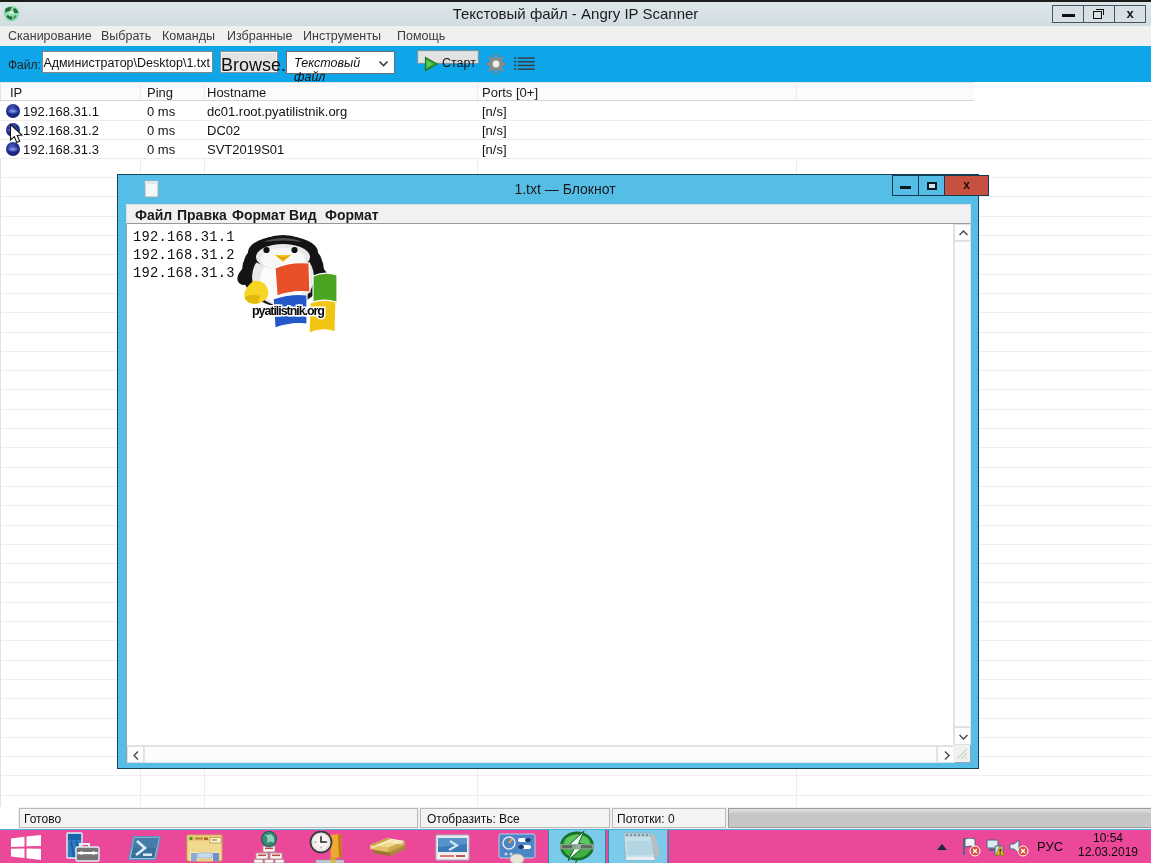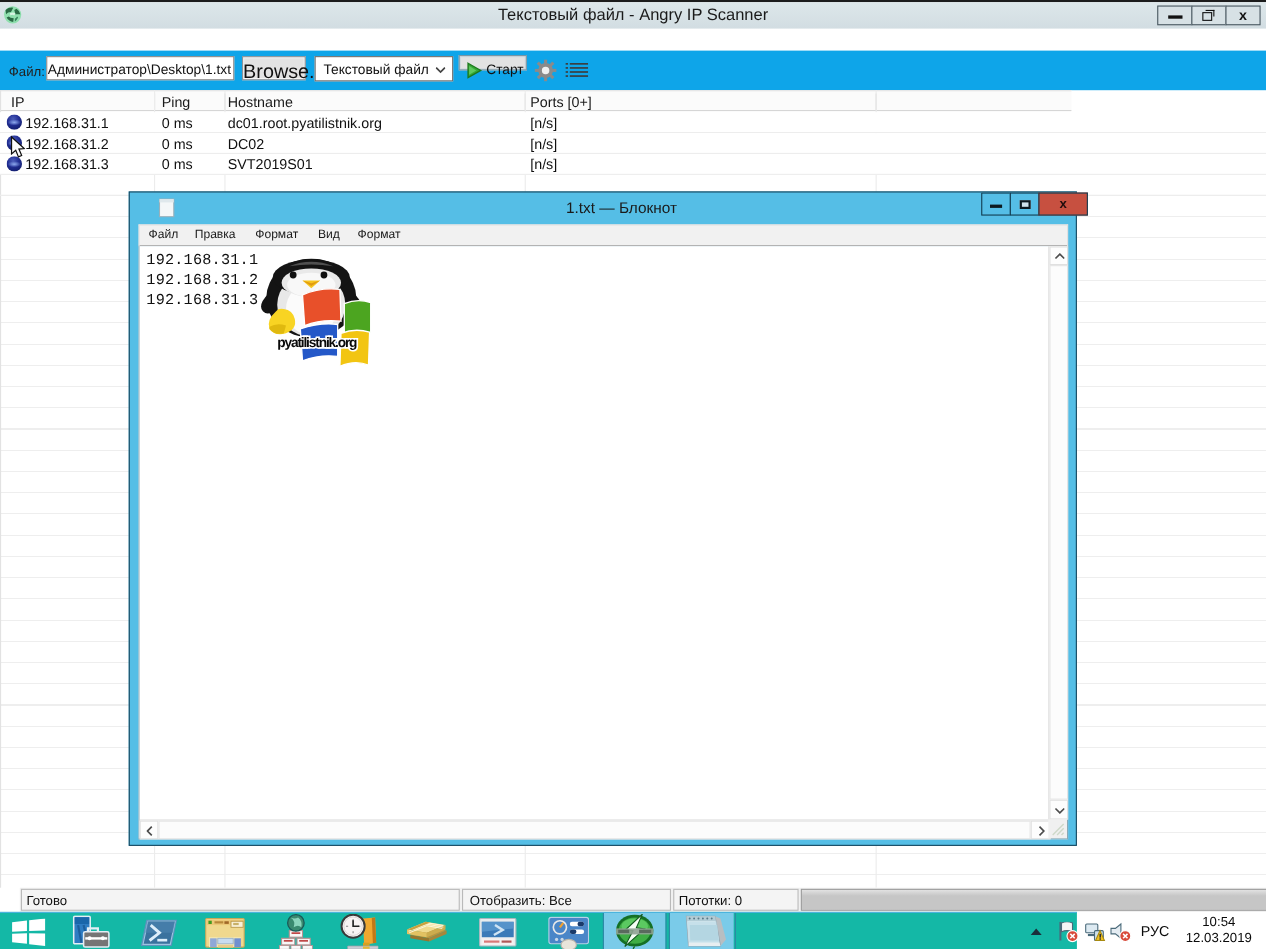--- a/index.html
+++ b/index.html
@@ -20,21 +20,21 @@
 .wbtn .xx { position:absolute; left:0; top:0px; width:100%; text-align:center; font-size:13px; font-weight:bold; color:#111; }
 
 #menubar { position:absolute; left:0; top:26px; width:1151px; height:20px; background:#f0f0f0; }
 .mi { position:absolute; top:3px; font-size:12.5px; color:#3c3c3c; }
 
 #toolbar { position:absolute; left:0; top:46px; width:1151px; height:36px; background:#0ea5e9; }
 #filelabel { position:absolute; left:8px; top:12px; font-size:12px; color:#222; }
 #fileinput { position:absolute; left:42px; top:5px; width:171px; height:22px; border:1px solid #878787; background:#fff; overflow:hidden; }
 #fileinput span { position:absolute; right:2px; top:4px; font-size:12.5px; color:#111; white-space:nowrap; }
 #browsebtn { position:absolute; left:220px; top:5px; width:58px; height:22px; border:1px solid #8a9399; background:#e3e3e3; font-size:18px; color:#111; text-align:center; padding-top:3px; box-shadow: inset 0 0 0 1px #f5f5f5; }
-#combo { position:absolute; left:286px; top:5px; width:126px; height:23px; border:1px solid #6d6d6d; background:#fff; }
+#combo { position:absolute; left:286px; top:5px; width:109px; height:23px; border:1px solid #6d6d6d; background:#fff;font-style:italic; }
 #combo .ct { position:absolute; left:7px; top:4px; font-size:12.5px; color:#111; }
 #startbtn { position:absolute; left:417px; top:4px; width:62px; height:14px; border:1px solid #7796a6; background:#e2e2e2; box-shadow: inset 0 0 0 1px #cfd8dd; }
 #startbtn .st { position:absolute; left:24px; top:5px; font-size:12.5px; color:#111; }
 #gear { position:absolute; left:486px; top:8px; }
 #listicon { position:absolute; left:514px; top:11px; }
 
 
 #thead { position:absolute; left:0; top:82px; width:974px; height:19px; background:#fbfbfb; border-top:1px solid #e3e3e3; border-bottom:1px solid #d6d6d6; }
 .htxt { position:absolute; top:2px; font-size:13px; color:#1a1a1a; }
 .vline { position:absolute; top:82px; width:1px; height:725px; background:#ececec; }
@@ -55,30 +55,30 @@
 #np-title { position:absolute; left:0; top:0; width:862px; height:29px;margin-left:16px; }
 #np-icon { position:absolute; left:10px; top:5px; }
 #np-text { position:absolute; left:0; top:6px; width:862px; text-align:center; font-size:14px; color:#1a1a1a; }
 #np-btns { position:absolute; right:7px; top:0px; height:21px; display:flex; }
 .npb { width:27px; height:21px; border:1px solid #123c50; margin-left:-1px; position:relative; background:#55bee6; }
 .npb.close { width:45px; background:#c75040; }
 .npb .min { position:absolute; left:7px; top:10px; width:11px; height:3px; background:#0d1a20; }
 .npb .sq { position:absolute; left:8px; top:6px; width:10px; height:8px; border:2px solid #0d1a20; background:#cfe3ec; }
 .npb .xx { position:absolute; left:0; top:2px; width:100%; text-align:center; font-weight:bold; font-size:12px; color:#200c0c; }
 #np-menu { position:absolute; left:8px; top:29px; width:845px; height:20px; background:#f1f1f1; border:1px solid #e0e0e0; border-bottom:1px solid #999; }
-.npmi { position:absolute; top:2px; font-size:11px; color:#1a1a1a; }
+.npmi { position:absolute; top:2px; font-size:14px; color:#1a1a1a;font-weight:bold; }
 #np-body { position:absolute; left:8px; top:49px; width:845px; height:539px; background:#fff; border:1px solid #8aa8b5; border-top:none; }
 #np-content { position:absolute; left:0; top:0; width:826px; height:521px; background:#fff; overflow:hidden; }
 .npline { position:absolute; left:6px; font-family:"Liberation Mono", monospace; font-size:13.8px; color:#111; letter-spacing:0.2px; }
 #vsb { position:absolute; right:0; top:0; width:17px; height:521px; background:#f0f0f0; border-left:1px solid #e2e2e2; }
 #hsb { position:absolute; left:0; bottom:0; width:828px; height:17px; background:#f0f0f0; border-top:1px solid #e2e2e2; }
 #grip { position:absolute; right:0; bottom:0; width:17px; height:17px; background:#f0f0f0; }
 
 
-#taskbar { position:absolute; left:0; top:829px; width:979px; height:34px; background:#14b8a6; border-top:1px solid #4ab4de; }
+#taskbar { position:absolute; left:0; top:829px; width:1151px; height:34px; background:#ec4899; border-top:1px solid #4ab4de; }
 .tsep { position:absolute; top:0; width:1px; height:34px; background:#2f86a6; }
 .tico { position:absolute; }
 #rus { position:absolute; left:1037px; top:9px; font-size:13px; color:#0a0a0a; }
 #clock { position:absolute; left:1072px; top:1px; width:72px; height:32px; font-size:12px; color:#0a0a0a; text-align:center; }
 #uparrow { position:absolute; left:937px; top:14px; width:0; height:0; border-left:5.5px solid transparent; border-right:5.5px solid transparent; border-bottom:6px solid #1a2e3a; }
 </style>
 </head>
 <body>
 
 <div id="main">
@@ -98,20 +98,28 @@
           <div class="min"></div>
         </div>
       <div class="wbtn">
           <div class="rst2"></div>
           <div class="rst1"></div>
         </div>
       <div class="wbtn">
           <div class="xx">x</div>
         </div>
     </div>
+  </div>
+  <div id="menubar">
+    <div class="mi" style="left:8px">Сканирование</div>
+    <div class="mi" style="left:101px">Выбрать</div>
+    <div class="mi" style="left:162px">Команды</div>
+    <div class="mi" style="left:227px">Избранные</div>
+    <div class="mi" style="left:303px">Инструменты</div>
+    <div class="mi" style="left:397px">Помощь</div>
   </div>
   <div id="toolbar">
     <div id="filelabel">Файл:</div>
     <div id="fileinput">
         <span>Администратор\Desktop\1.txt</span>
       </div>
     <div id="browsebtn">Browse...</div>
     <div id="combo">
         <span class="ct">Текстовый файл</span>
       <svg style="position:absolute;right:6px;top:9px" width="9" height="6" viewBox="0 0 9 6">

